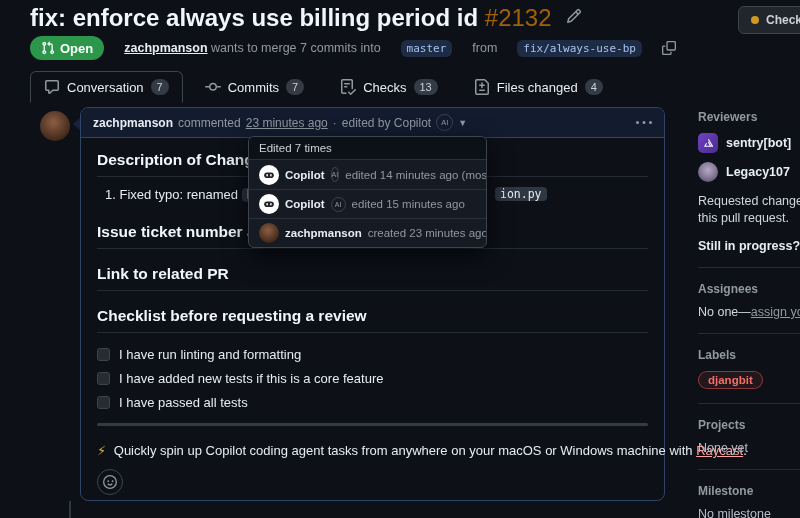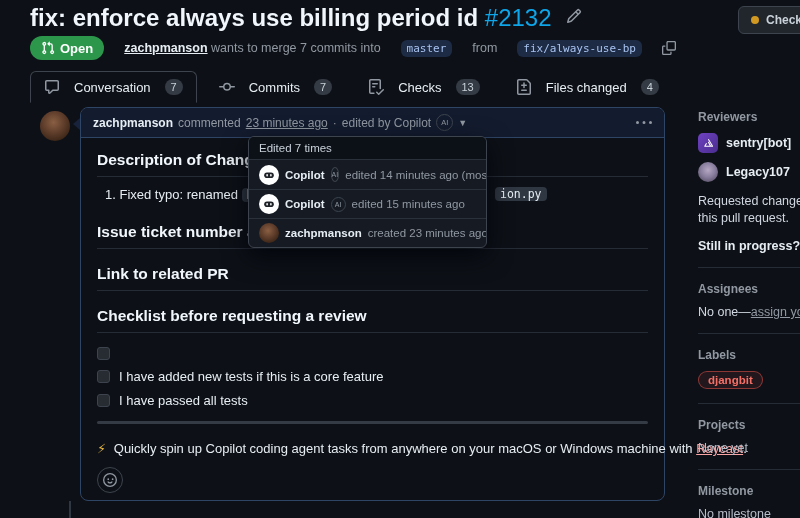--- a/index.html
+++ b/index.html
@@ -1,37 +1,37 @@
 <!DOCTYPE html>
 <html><head>
 <meta charset="utf-8">
 <style>
   * { margin:0; padding:0; box-sizing:border-box; }
   body { background:#010409; font-family:"Liberation Sans","DejaVu Sans",sans-serif; }
   .app { position:relative; width:800px; height:518px; overflow:hidden; background:#0d1117; color:#e6edf3; }
 
   
   .pr-title { position:absolute; left:30px; top:2px; width:760px; font-size:24px; font-weight:600; color:#f0f6fc; white-space:nowrap; }
-  .pr-title .num { color:#0ea5e9; font-weight:400; }
+  .pr-title .num { color:#a16207; font-weight:400; }
   .pr-title .edit-ic { display:inline-block; width:16px; height:16px; color:#9198a1; margin-left:8px; vertical-align:2px; }
 
   .check-btn { position:absolute; left:738px; top:6px; height:28px; width:130px; display:flex; align-items:center; gap:7px;
     background:#21262d; border:1px solid #3d444d; border-radius:6px; padding:0 12px; font-size:12px; font-weight:600; color:#c9d1d9; cursor:pointer; }
   .dot { width:8px; height:8px; border-radius:50%; background:#d29922; flex:none; }
 
   .meta-row { position:absolute; left:30px; top:36px; display:flex; align-items:center; gap:20px; font-size:12.5px; color:#9198a1; white-space:nowrap; }
   .state-badge { display:flex; align-items:center; gap:5px; background:#2c974b; color:#fff; border-radius:999px; height:24px; padding:0 11px; font-size:13px; font-weight:600; }
   .state-badge svg { width:14px; height:14px; }
   .author-link { color:#e6edf3; font-weight:600; text-decoration:underline; cursor:pointer; }
   .branch-label { font-family:"DejaVu Sans Mono",monospace; font-size:11px; color:#a8c3f0; background:#1d2b45; border-radius:6px; padding:2px 6px; cursor:pointer; }
   .copy-ic { width:14px; height:14px; color:#9198a1; cursor:pointer; }
 
   
   .tabs { position:absolute; left:30px; top:71px; display:flex; gap:8px; align-items:flex-end; }
-  .tab { display:flex; align-items:center; gap:14px; height:32px; padding:12px 13px; font-size:13px; color:#e6edf3; cursor:pointer; border:1px solid transparent; }
+  .tab { display:flex; align-items:center; gap:7px; height:32px; padding:12px 13px; font-size:13px; color:#e6edf3; cursor:pointer; border:1px solid transparent; }
   .tab.active { background:#0d1117; border:1px solid #3d444d; border-bottom-color:transparent; border-radius:6px 6px 0 0; }
   .tab svg { width:16px; height:16px; color:#9198a1; flex:none; }
   .counter { background:#343b44; color:#c9d1d9; font-size:11px; line-height:16px; height:16px; padding:0 6px; border-radius:999px; }
 
   
   .avatar-main { position:absolute; left:40px; top:111px; width:30px; height:30px; border-radius:50%; cursor:pointer;
     background:radial-gradient(circle at 45% 38%, #8a5f43 0%, #5d3c2a 45%, #241509 100%); }
   .caret-left { position:absolute; left:73px; top:118px; width:0; height:0; border-top:6px solid transparent; border-bottom:6px solid transparent; border-right:7px solid #18223a; }
 
   .comment-box { position:absolute; left:80px; top:107px; width:585px; height:394px; border:1px solid #2f4566; border-radius:8px; background:#0d1117; }
@@ -187,20 +187,21 @@
         <span>1. Fixed typo: renamed</span>
         <code class="inline">billing</code>
         <code class="inline code-tail">ion.py</code>
       </div>
       <div class="md-h mt16">Issue ticket number and link</div>
       <div class="md-h mt16">Link to related PR</div>
       <div class="md-h mt16">Checklist before requesting a review</div>
       <ul class="checklist">
         <li>
           <span class="cbx"></span>
+          <span>I have run linting and formatting</span>
         </li>
         <li>
           <span class="cbx"></span>
           <span>I have added new tests if this is a core feature</span>
         </li>
         <li>
           <span class="cbx"></span>
           <span>I have passed all tests</span>
         </li>
       </ul>

